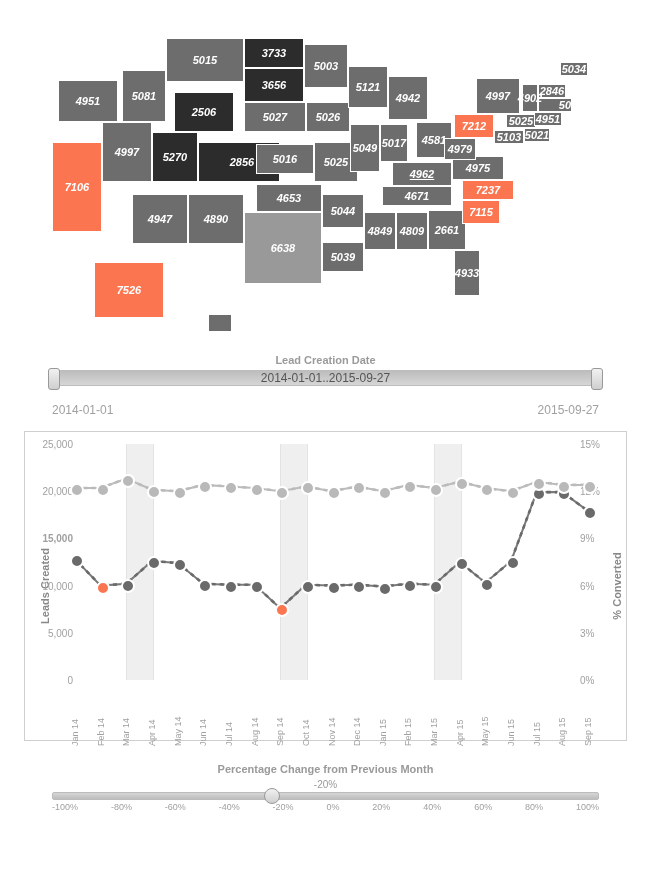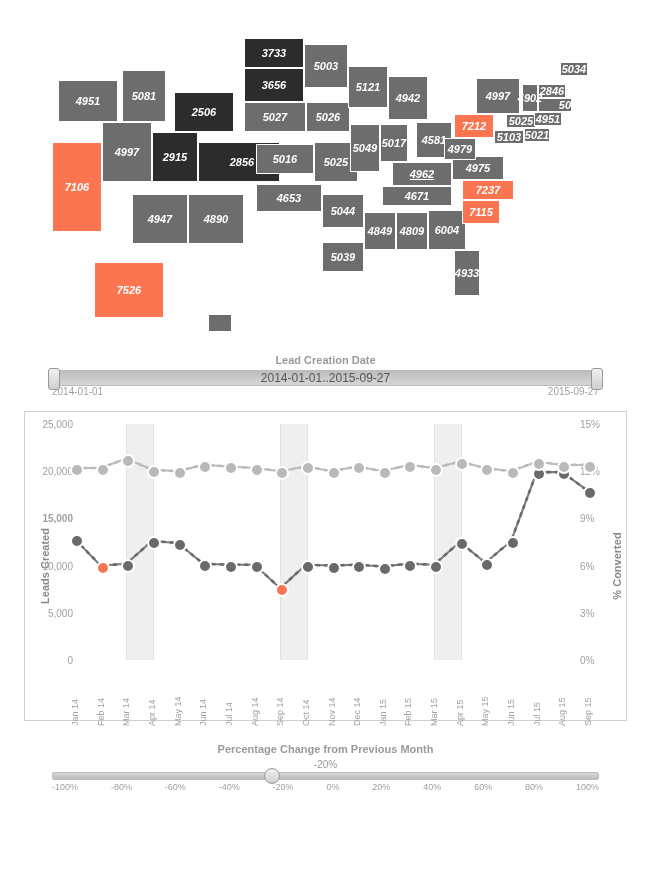--- a/index.html
+++ b/index.html
@@ -9,21 +9,21 @@
   .state{position:absolute;display:flex;align-items:center;justify-content:center;color:#fff;font-style:italic;font-weight:bold;font-size:11px;box-sizing:border-box;border:1px solid #fff;}
   .fill-dark{background:#2c2c2c;}
   .fill-med{background:#6d6d6d;}
   .fill-lt{background:#999;}
   .fill-or{background:#fb7650;}
   .slider-block{margin:10px 30px 6px 30px;font-size:11px;color:#9a9a9a;text-align:center;}
   .slider-block .title{margin-bottom:4px;font-weight:bold;color:#9a9a9a;}
   .slider-track{position:relative;height:14px;border-radius:2px;background:linear-gradient(#bdbdbd,#d6d6d6);border:1px solid #bcbcbc;}
   .slider-track .label{position:absolute;left:0;right:0;top:0;line-height:14px;font-size:12px;color:#555;}
   .slider-handle{position:absolute;top:-3px;width:10px;height:20px;background:linear-gradient(#f1f1f1,#cfcfcf);border:1px solid #999;border-radius:3px;}
-  .slider-ends{display:flex;justify-content:space-between;font-size:10px;color:#a0a0a0;margin-top:0;}
+  .slider-ends{display:flex;justify-content:space-between;font-size:12px;color:#a0a0a0;margin-top:17px;}
   .slider-ticks{display:flex;justify-content:space-between;font-size:9px;color:#a0a0a0;margin-top:2px;}
   .chart-box{border:1px solid #cfcfcf;margin:14px 2px 0 2px;padding:6px 6px 0 6px;position:relative;height:310px;box-sizing:border-box;}
   .plot{position:absolute;left:50px;right:38px;top:12px;bottom:60px;}
   .band{position:absolute;top:0;bottom:0;background:#efefef;border-left:1px solid #e3e3e3;border-right:1px solid #e3e3e3;}
   .y-ticks,.y2-ticks{position:absolute;top:12px;bottom:60px;width:44px;font-size:10px;color:#a0a0a0;}
   .y-ticks{left:4px;text-align:right;}
   .y2-ticks{right:2px;text-align:left;}
   .y-ticks span,.y2-ticks span{position:absolute;right:0;left:0;}
   .y-label,.y2-label{position:absolute;top:50%;font-size:11px;font-weight:bold;color:#888;transform-origin:center;}
   .y-label{left:-18px;transform:translateY(-50%) rotate(-90deg);}
@@ -37,47 +37,49 @@
   svg.lines{position:absolute;left:0;top:0;width:100%;height:100%;overflow:visible;}
 </style>
 </head>
 <body>
 
 <div class="wrap">
 
   <div class="map" id="map">
       <div class="state fill-med" style="left: 36px; top: 66px; width: 60px; height: 42px;">4951</div>
       <div class="state fill-med" style="left: 100px; top: 56px; width: 44px; height: 52px;">5081</div>
+      <div class="state fill-med" style="left: 144px; top: 24px; width: 78px; height: 44px;">5015</div>
       <div class="state fill-dark" style="left: 152px; top: 78px; width: 60px; height: 40px;">2506</div>
       <div class="state fill-med" style="left: 80px; top: 108px; width: 50px; height: 60px;">4997</div>
       <div class="state fill-or" style="left: 30px; top: 128px; width: 50px; height: 90px;">7106</div>
-      <div class="state fill-dark" style="left: 130px; top: 118px; width: 46px; height: 50px;">2915</div>
+      <div class="state fill-dark" style="left: 130px; top: 118px; width: 46px; height: 50px;">5270</div>
       <div class="state fill-dark" style="left: 176px; top: 128px; width: 82px; height: 40px; padding-left: 6px;">2856</div>
       <div class="state fill-med" style="left: 110px; top: 180px; width: 56px; height: 50px;">4947</div>
       <div class="state fill-med" style="left: 166px; top: 180px; width: 56px; height: 50px;">4890</div>
       <div class="state fill-dark" style="left: 222px; top: 24px; width: 60px; height: 30px;">3733</div>
       <div class="state fill-dark" style="left: 222px; top: 54px; width: 60px; height: 34px;">3656</div>
       <div class="state fill-med" style="left: 222px; top: 88px; width: 62px; height: 30px;">5027</div>
       <div class="state fill-med" style="left: 234px; top: 130px; width: 58px; height: 30px;">5016</div>
       <div class="state fill-med" style="left: 234px; top: 170px; width: 66px; height: 28px;">4653</div>
+      <div class="state fill-lt" style="left: 222px; top: 198px; width: 78px; height: 72px;">6638</div>
       <div class="state fill-med" style="left: 282px; top: 30px; width: 44px; height: 44px;">5003</div>
       <div class="state fill-med" style="left: 284px; top: 88px; width: 44px; height: 30px;">5026</div>
       <div class="state fill-med" style="left: 292px; top: 128px; width: 44px; height: 40px;">5025</div>
       <div class="state fill-med" style="left: 300px; top: 180px; width: 42px; height: 34px;">5044</div>
       <div class="state fill-med" style="left: 300px; top: 228px; width: 42px; height: 30px;">5039</div>
       <div class="state fill-med" style="left: 326px; top: 52px; width: 40px; height: 42px;">5121</div>
       <div class="state fill-med" style="left: 328px; top: 110px; width: 30px; height: 48px;">5049</div>
       <div class="state fill-med" style="left: 342px; top: 198px; width: 32px; height: 38px;">4849</div>
       <div class="state fill-med" style="left: 374px; top: 198px; width: 32px; height: 38px;">4809</div>
       <div class="state fill-med" style="left: 360px; top: 172px; width: 70px; height: 20px;">4671</div>
       <div class="state fill-med" style="left: 370px; top: 148px; width: 60px; height: 24px; text-decoration: underline;">4962</div>
       <div class="state fill-med" style="left: 358px; top: 110px; width: 28px; height: 38px;">5017</div>
       <div class="state fill-med" style="left: 366px; top: 62px; width: 40px; height: 44px;">4942</div>
       <div class="state fill-med" style="left: 386px; top: 108px; width: 36px; height: 36px; margin-left: 8px;">4581</div>
-      <div class="state fill-med" style="left: 406px; top: 196px; width: 38px; height: 40px;">6004</div>
+      <div class="state fill-med" style="left: 406px; top: 196px; width: 38px; height: 40px;">2661</div>
       <div class="state fill-med" style="left: 432px; top: 236px; width: 26px; height: 46px;">4933</div>
       <div class="state fill-or" style="left: 440px; top: 186px; width: 38px; height: 24px;">7115</div>
       <div class="state fill-or" style="left: 440px; top: 166px; width: 52px; height: 20px;">7237</div>
       <div class="state fill-med" style="left: 430px; top: 142px; width: 52px; height: 24px;">4975</div>
       <div class="state fill-med" style="left: 422px; top: 124px; width: 32px; height: 22px;">4979</div>
       <div class="state fill-or" style="left: 432px; top: 100px; width: 40px; height: 24px;">7212</div>
       <div class="state fill-med" style="left: 454px; top: 64px; width: 44px; height: 36px;">4997</div>
       <div class="state fill-med" style="left: 472px; top: 116px; width: 30px; height: 14px;">5103</div>
       <div class="state fill-med" style="left: 484px; top: 100px; width: 30px; height: 14px;">5025</div>
       <div class="state fill-med" style="left: 502px; top: 114px; width: 26px; height: 14px;">5021</div>

